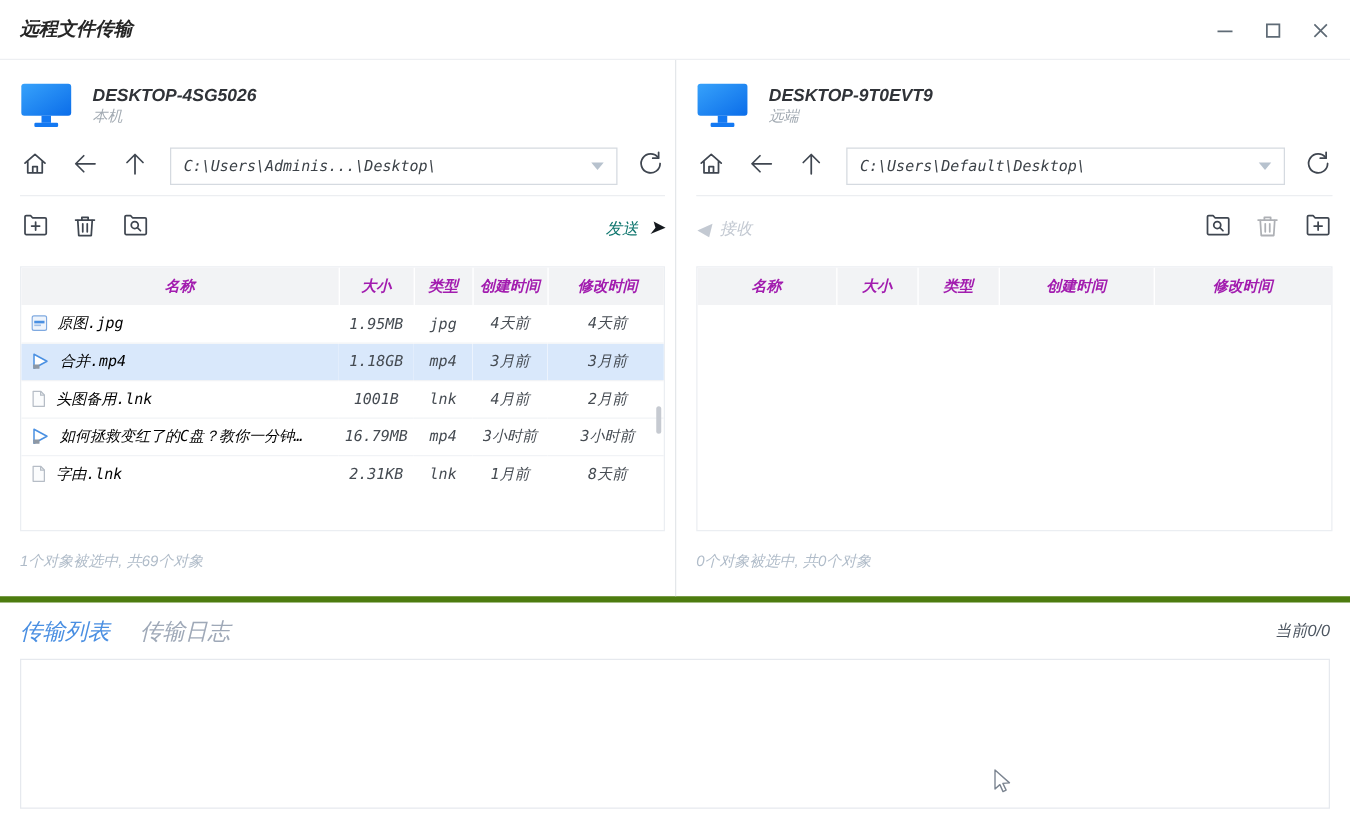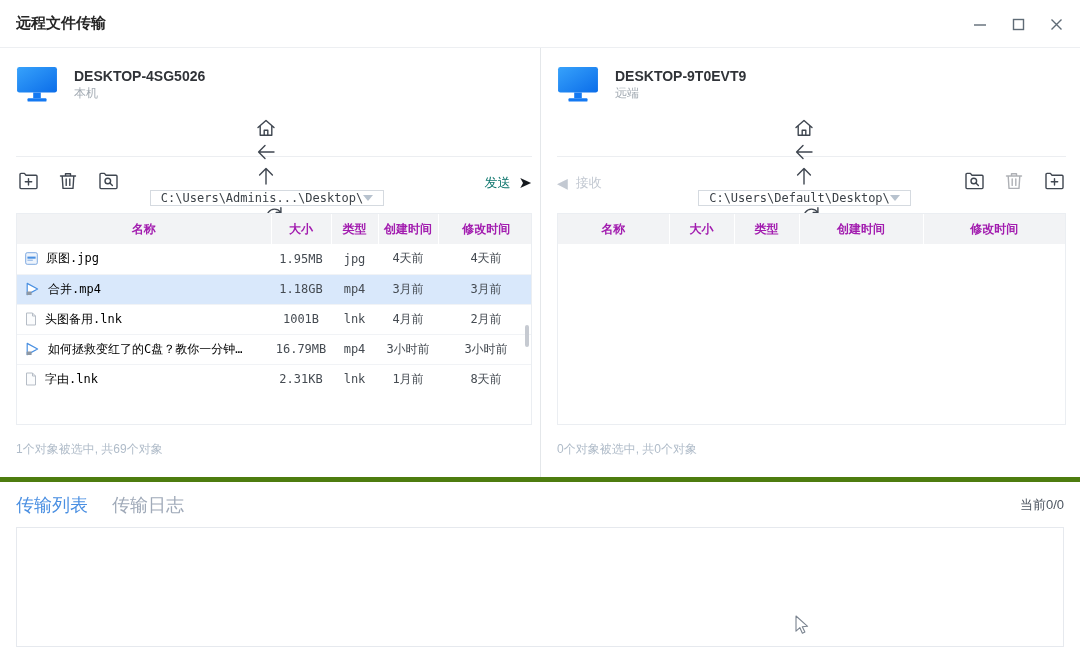--- a/index.html
+++ b/index.html
@@ -1,38 +1,38 @@
 <!DOCTYPE html>
 <html><head>
 <meta charset="utf-8">
 <style>
   * { margin:0; padding:0; box-sizing:border-box; }
   html,body { background:#fff; }
   body { font-family:"Liberation Sans", sans-serif; color:#30353b; }
-  .window { position:relative; width:1080px; height:660px; background:#fff; overflow:hidden; }
+  .window { position:relative; width:1080px; height:660px; background:#fff; overflow:hidden;font-style:italic; }
 
   
   .titlebar { position:relative; height:48px; border-bottom:1px solid #edeff2; display:flex; align-items:center; padding:0 16px; }
   .titlebar .title { font-size:15px; font-weight:bold; color:#262626; }
   .win-controls { position:absolute; right:16px; top:0; height:48px; display:flex; align-items:center; gap:22px; }
   .win-btn { width:16px; height:16px; display:flex; align-items:center; justify-content:center; cursor:default; }
   .win-btn svg { stroke:#5f6b76; stroke-width:1.4; fill:none; }
 
   
   .panels { display:flex; height:434px; border-bottom:5px solid #4d7c0f; }
   .panel { padding-top:14px; }
   .panel-left { width:541px; border-right:1px solid #e4e7ea; padding-left:16px; padding-right:8px; }
   .panel-right { flex:1; padding-left:16px; padding-right:16px; }
 
   .machine-row { display:flex; align-items:center; height:44px; margin-bottom:12px; }
   .machine-icon { width:42px; height:38px; margin-right:16px; }
   .machine-meta .m-name { font-size:14px; font-weight:bold; color:#303338; line-height:18px; }
   .machine-meta .m-role { font-size:12px; color:#a3abb3; line-height:16px; }
 
-  .nav-row { display:flex; align-items:center; height:30px; margin-top:8px;flex-direction:column; }
+  .nav-row { display:flex; align-items:center; height:30px; margin-top:8px; }
   .nav-btn { width:24px; height:24px; margin-right:16px; display:flex; align-items:center; justify-content:center; cursor:pointer; }
   .nav-btn svg, .act-btn svg { stroke:#3f4650; stroke-width:1.4; fill:none; stroke-linecap:round; stroke-linejoin:round; }
   .path-box { flex:1; height:30px; border:1px solid #d5dae0; display:flex; align-items:center; padding:0 10px; margin-right:14px; background:#fff; }
   .path-text { flex:1; font-family:"DejaVu Sans Mono", monospace; font-size:12px; color:#3c4248; white-space:nowrap; overflow:hidden; }
   .caret { width:0; height:0; border-left:5px solid transparent; border-right:5px solid transparent; border-top:6px solid #b7c2ce; cursor:pointer; }
   .refresh { margin-right:0; }
 
   .toolbar-divider { border-top:1px solid #eceef1; margin-top:8px; }
 
   .action-row { display:flex; align-items:center; height:28px; margin-top:12px; }

